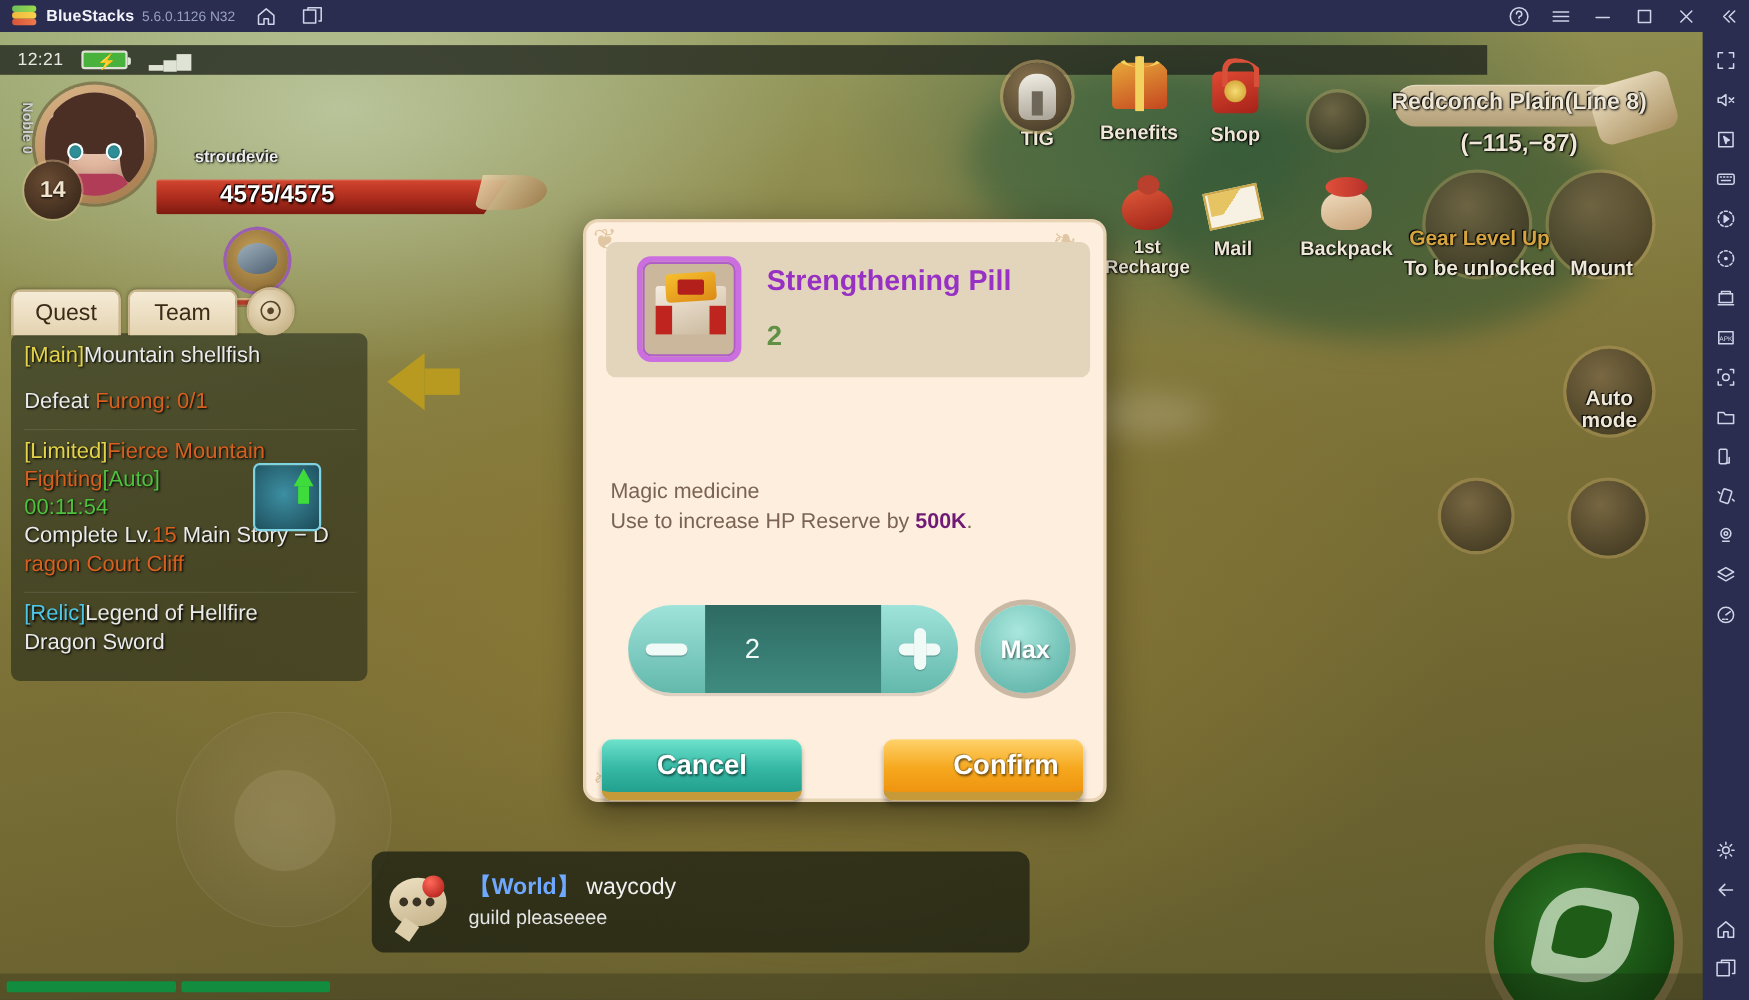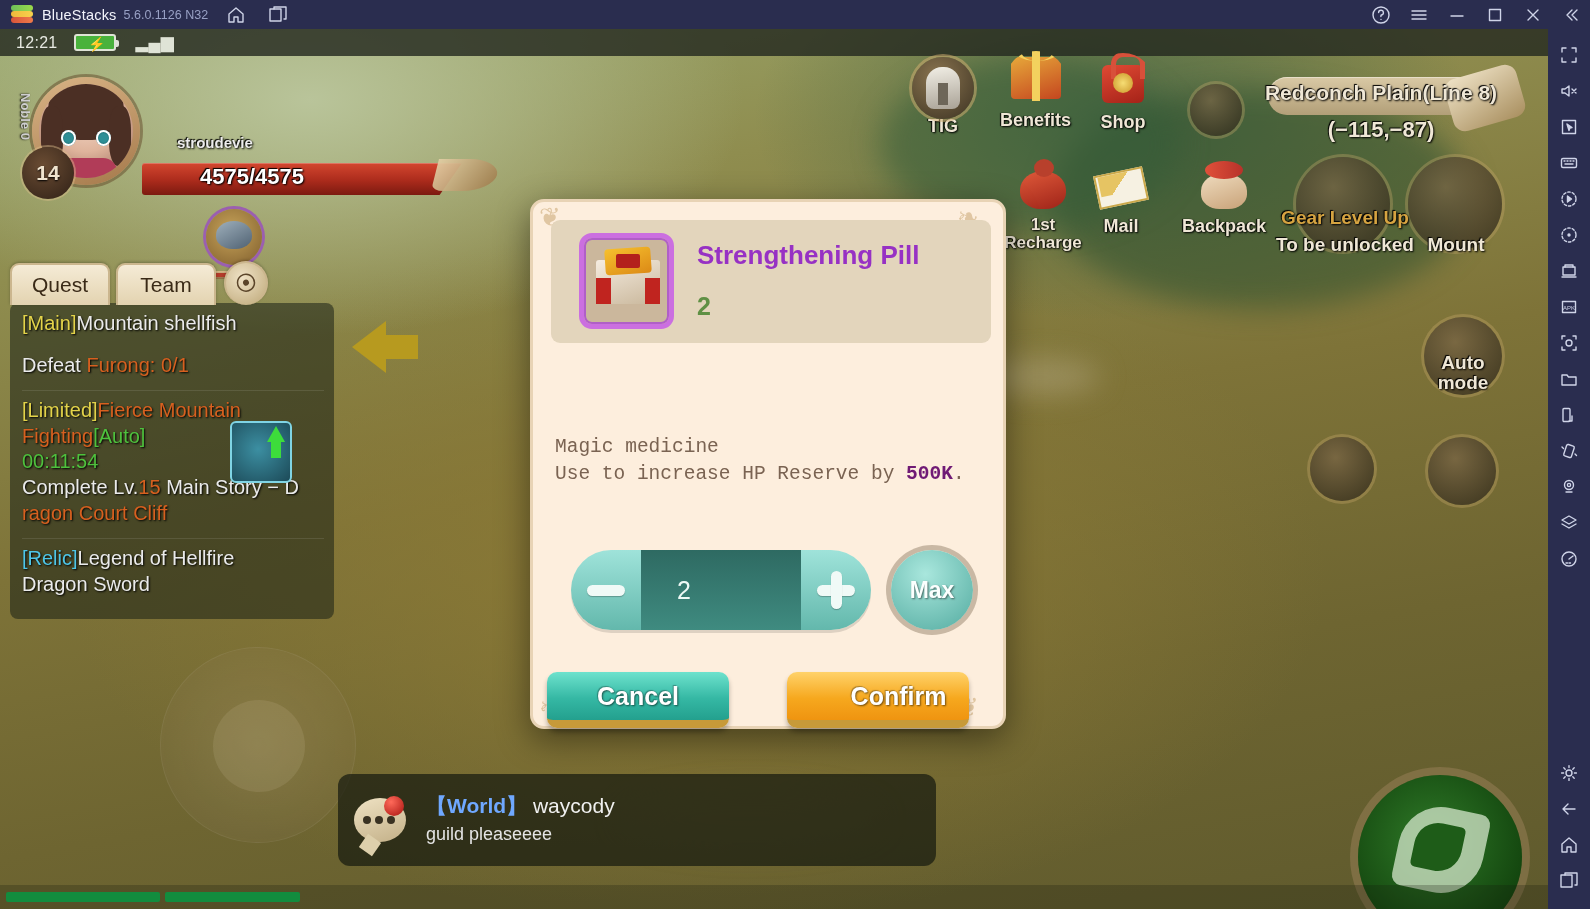--- a/index.html
+++ b/index.html
@@ -11,21 +11,21 @@
   
   .titlebar{
     position:absolute; left:0; top:0; width:1590px; height:29px;
     background:#2a2d4f; display:flex; align-items:center; z-index:60;
   }
   .bs-logo{ width:22px;height:22px; margin-left:11px; margin-right:9px; position:relative; }
   .bs-logo i{ position:absolute; left:0; width:22px; height:6px; border-radius:3px; display:block;}
   .bs-logo i:nth-child(1){ top:1px;  background:linear-gradient(90deg,#6ec05a,#9ad94a); }
   .bs-logo i:nth-child(2){ top:7px;  background:linear-gradient(90deg,#f0b93b,#f7d14d); }
   .bs-logo i:nth-child(3){ top:13px; background:linear-gradient(90deg,#d8543a,#ef7a4a); }
-  .bs-title{ color:#f2f3fa; font-size:14.5px; font-weight:normal; letter-spacing:.2px;}
+  .bs-title{ color:#f2f3fa; font-size:14.5px; font-weight:bold; letter-spacing:.2px;}
   .bs-ver{ color:#98a0c4; font-size:12.5px; margin-left:7px; }
   .tb-icon{ width:28px;height:28px; margin-left:14px; display:flex;align-items:center;justify-content:center;
             color:#cfd4e8; }
   .tb-right{ margin-left:auto; display:flex; align-items:center; height:29px; }
   .tb-right .tb-icon{ margin-left:0; width:38px; }
 
   svg.ic{ stroke:#cfd4e8; fill:none; stroke-width:1.4; stroke-linecap:round; stroke-linejoin:round; }
 
   
   .sidebar{
@@ -43,21 +43,21 @@
     background:
       radial-gradient(ellipse 700px 380px at 20% 8%, #b9c49a 0%, rgba(185,196,154,0) 62%),
       radial-gradient(ellipse 600px 340px at 72% 10%, #4e6b46 0%, rgba(78,107,70,0) 60%),
       radial-gradient(ellipse 900px 500px at 45% 62%, #8c7a36 0%, rgba(140,122,54,0) 70%),
       linear-gradient(170deg,#9aa86e 0%, #8f8d4f 22%, #7e7338 48%, #6e6531 72%, #5f5a2d 100%);
   }
   .ground-blotch{ position:absolute; border-radius:50%; filter:blur(14px); }
 
   
   .android-bar{
-    position:absolute; left:0; top:0; width:1548px; height:27px;
+    position:absolute; left:0; top:12px; width:1352px; height:27px;
     background:rgba(36,42,32,.82); display:flex; align-items:center; z-index:12;
   }
   .and-time{ color:#e7e9e2; font-size:16px; margin-left:16px; font-weight:500; letter-spacing:.3px;}
   .battery{ position:relative; width:42px;height:17px; margin-left:16px;
      border:2px solid #dfe3d6; border-radius:3px; background:#49b23c; }
   .battery:after{ content:""; position:absolute; right:-5px; top:4px; width:3px;height:7px;
      background:#dfe3d6; border-radius:0 2px 2px 0;}
   .battery .bolt{ position:absolute; left:13px; top:0px; color:#fff; font-size:14px; line-height:16px;}
   .wifi{ margin-left:20px; color:#dfe3d6; font-size:17px;}
 
@@ -212,21 +212,21 @@
   .pill-box{ position:absolute; left:12px; top:22px; width:64px;height:44px;
      background:linear-gradient(160deg,#f5ece0,#c9b79b); border-radius:3px; }
   .pill-box .red-l{position:absolute;left:0;bottom:0;width:15px;height:26px;background:#c0241f;}
   .pill-box .red-r{position:absolute;right:0;bottom:0;width:15px;height:26px;background:#c0241f;}
   .pill-box .gold{position:absolute;left:9px;top:-12px;width:46px;height:26px;border-radius:4px;
      background:linear-gradient(160deg,#f6c02e,#dc8a16); transform:rotate(-4deg);}
   .pill-box .seal{position:absolute;left:20px;top:-6px;width:24px;height:14px;background:#b3201c;border-radius:2px;}
   .item-name{ position:absolute; left:146px; top:20px; font-size:26px; font-weight:bold; color:#9731c4;}
   .item-count{ position:absolute; left:146px; top:72px; font-size:25px; color:#5f9044; font-weight:bold;}
 
-  .desc{ position:absolute; left:22px; top:232px; font-size:19.5px; color:#7a6352; line-height:1.36;font-family:Liberation Mono, monospace;}
+  .desc{ position:absolute; left:22px; top:232px; font-size:19.5px; color:#7a6352; line-height:1.36;}
   .desc .hl{ color:#701a75; font-weight:bold;}
 
   .stepper{
     position:absolute; left:38px; top:348px; width:300px; height:80px; border-radius:40px;
     background:linear-gradient(180deg,#9fe3da,#63b8ac);
     box-shadow:0 3px 0 rgba(0,0,0,.12);
     overflow:hidden; display:flex; align-items:center;
   }
   .st-btn{ width:70px; height:80px; display:flex;align-items:center;justify-content:center;
      color:#f3fbf8; font-size:0; position:relative; }
@@ -247,21 +247,21 @@
 
   .dbtn{
     position:absolute; top:470px; width:182px; height:56px; border-radius:10px;
     display:flex; align-items:center; justify-content:center;
     font-size:25px; font-weight:bold; color:#ffffff;
     text-shadow:1px 1px 2px rgba(0,0,0,.55), -1px -1px 1px rgba(0,0,0,.3);
     box-shadow:0 4px 5px rgba(0,0,0,.28);
     border-bottom:8px solid #c79a39;
   }
   .dbtn.cancel{ left:14px; background:linear-gradient(180deg,#6ee2cd 0%, #35b8a4 55%, #23a08e 100%); }
-  .dbtn.confirm{ left:254px; background:linear-gradient(180deg,#ffd26a 0%, #f6a81e 55%, #ef9410 100%);padding-left:41px; }
+  .dbtn.confirm{ left:270px; background:linear-gradient(180deg,#ffd26a 0%, #f6a81e 55%, #ef9410 100%);padding-left:41px; }
 
   
   .chat{
     position:absolute; left:338px; top:745px; width:598px; height:92px; z-index:14;
     background:rgba(20,24,14,.70); border-radius:12px;
   }
   .chat-bubble{ position:absolute; left:16px; top:24px; width:52px;height:44px;border-radius:50%;
     background:linear-gradient(160deg,#efe2c3,#c3b088);}
   .chat-bubble:after{content:"";position:absolute;left:8px;bottom:-11px;width:16px;height:16px;
     background:#ddcfab; transform:rotate(35deg);}

